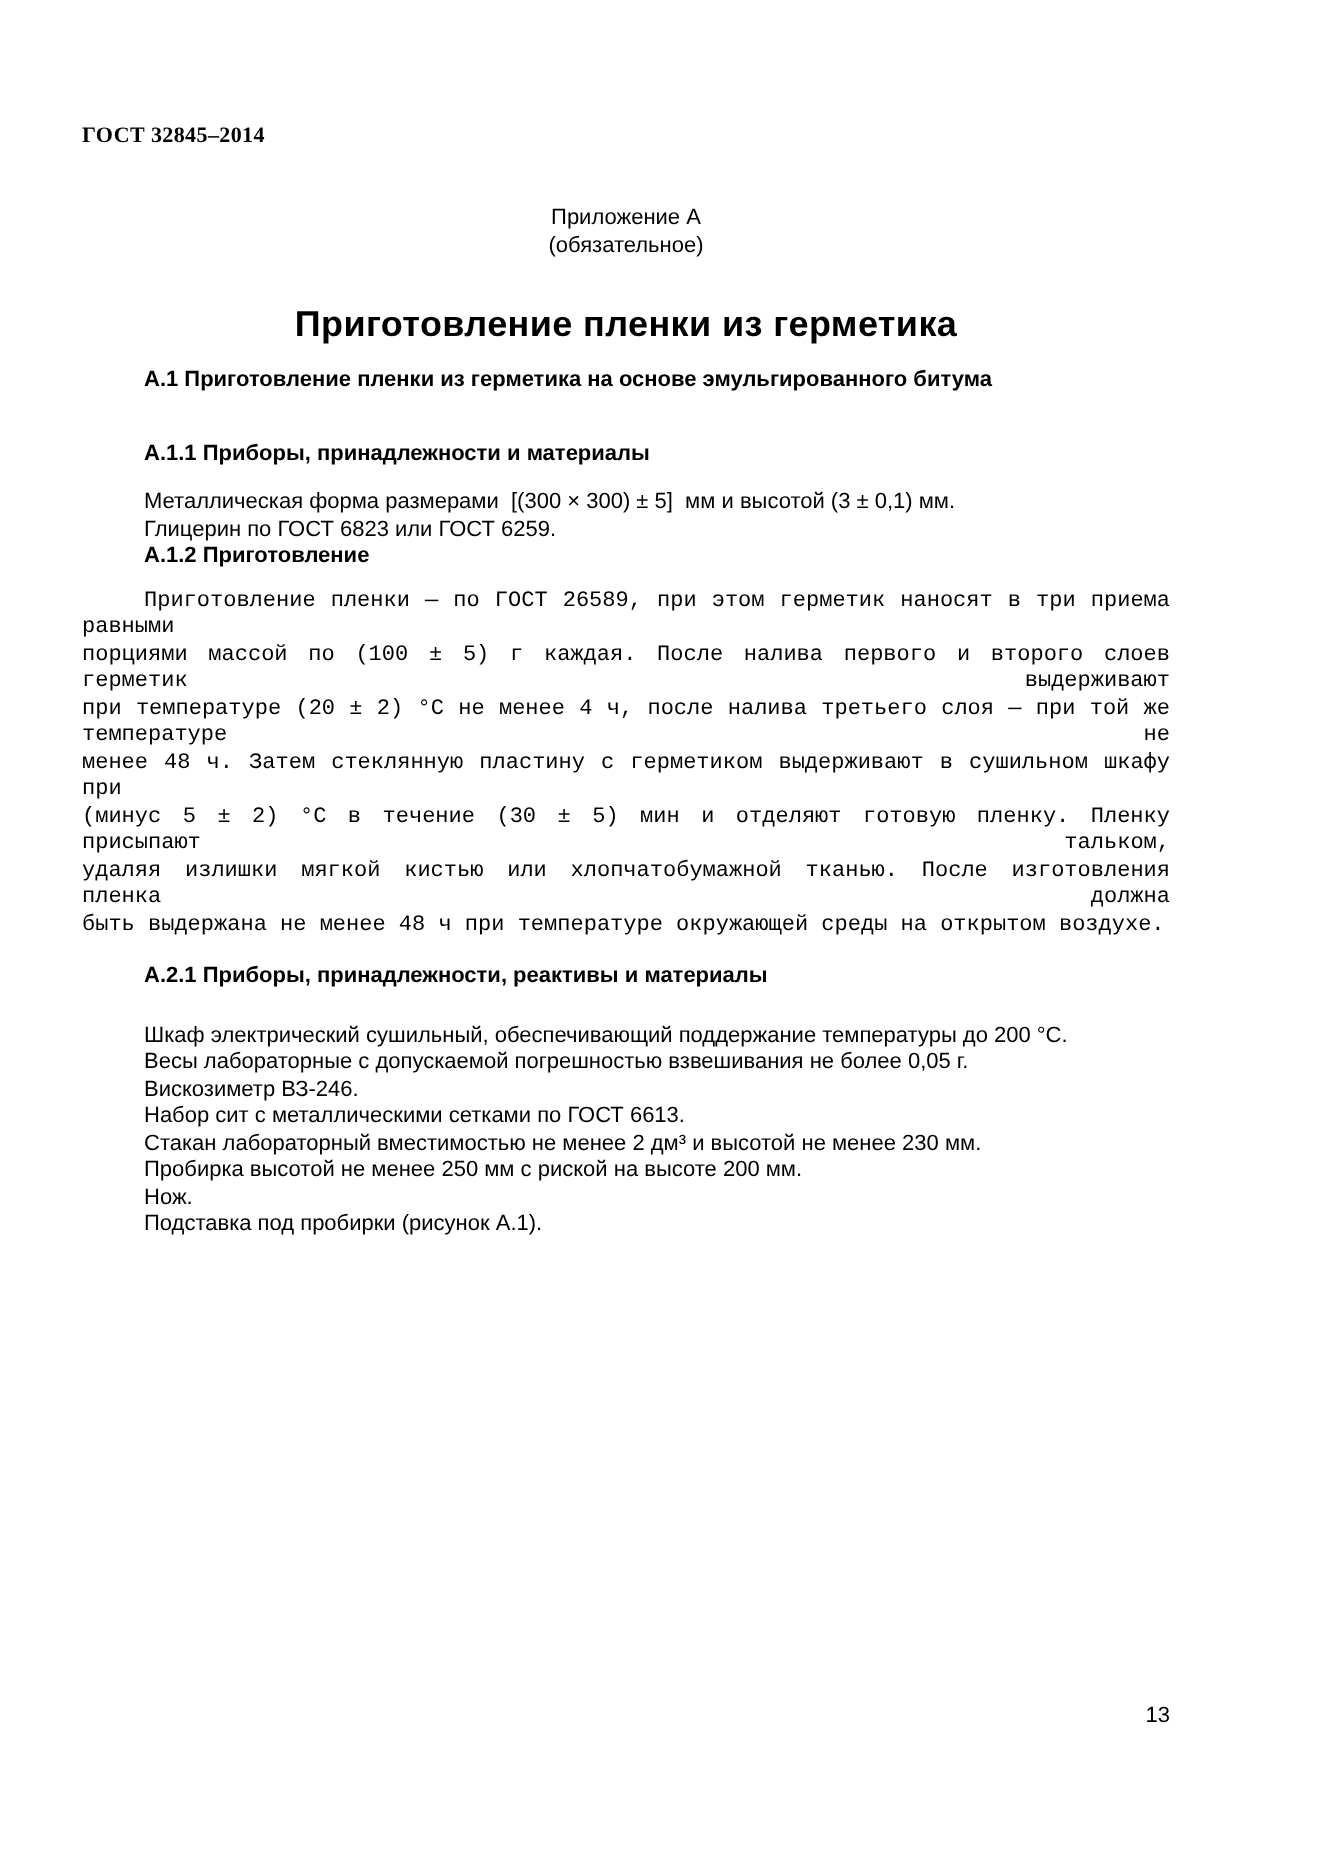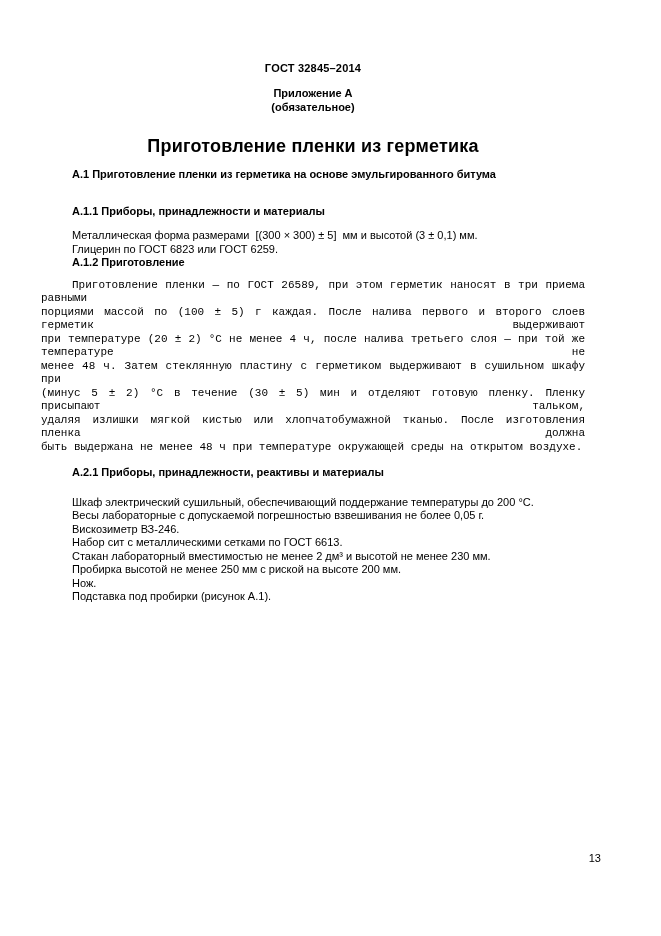--- a/index.html
+++ b/index.html
@@ -12,29 +12,30 @@
     font-family: "Liberation Sans", sans-serif;
     font-size: 11px;
     color: #000000;
     overflow: hidden;
   }
   .content {
     padding: 0 76px 0 41px; 
   }
   .doc-header {
     margin-top: 62px;
-    text-align: center;
+    text-align: left;
     font-weight: bold;
     line-height: 13px;
     letter-spacing: 0.2px;
+    font-family: Liberation Serif, serif;
   }
   .annex-label {
-    margin-top: 12px;
+    margin-top: 28px;
     text-align: center;
-    font-weight: bold;
+    font-weight: normal;
     line-height: 13.5px;
   }
   .annex-title {
     margin-top: 24px;
     text-align: center;
     font-weight: bold;
     font-size: 18px;
     line-height: 16px;
     letter-spacing: 0.2px;
   }
@@ -59,21 +60,21 @@
     line-height: 13.5px;
     text-align: justify;
     text-align-last: justify;
     font-family: Liberation Mono, monospace;
   }
   .para .jline:first-child { text-indent: 31px; }
   .para .jline.last { text-align-last: left; }
   .page-number {
     position: absolute;
     top: 852px;
-    right: 60px;
+    right: 76px;
     line-height: 13px;
     margin-left: 30px;
   }
 </style>
 </head>
 <body>
 
 <div class="page">
   <div class="content">
 

